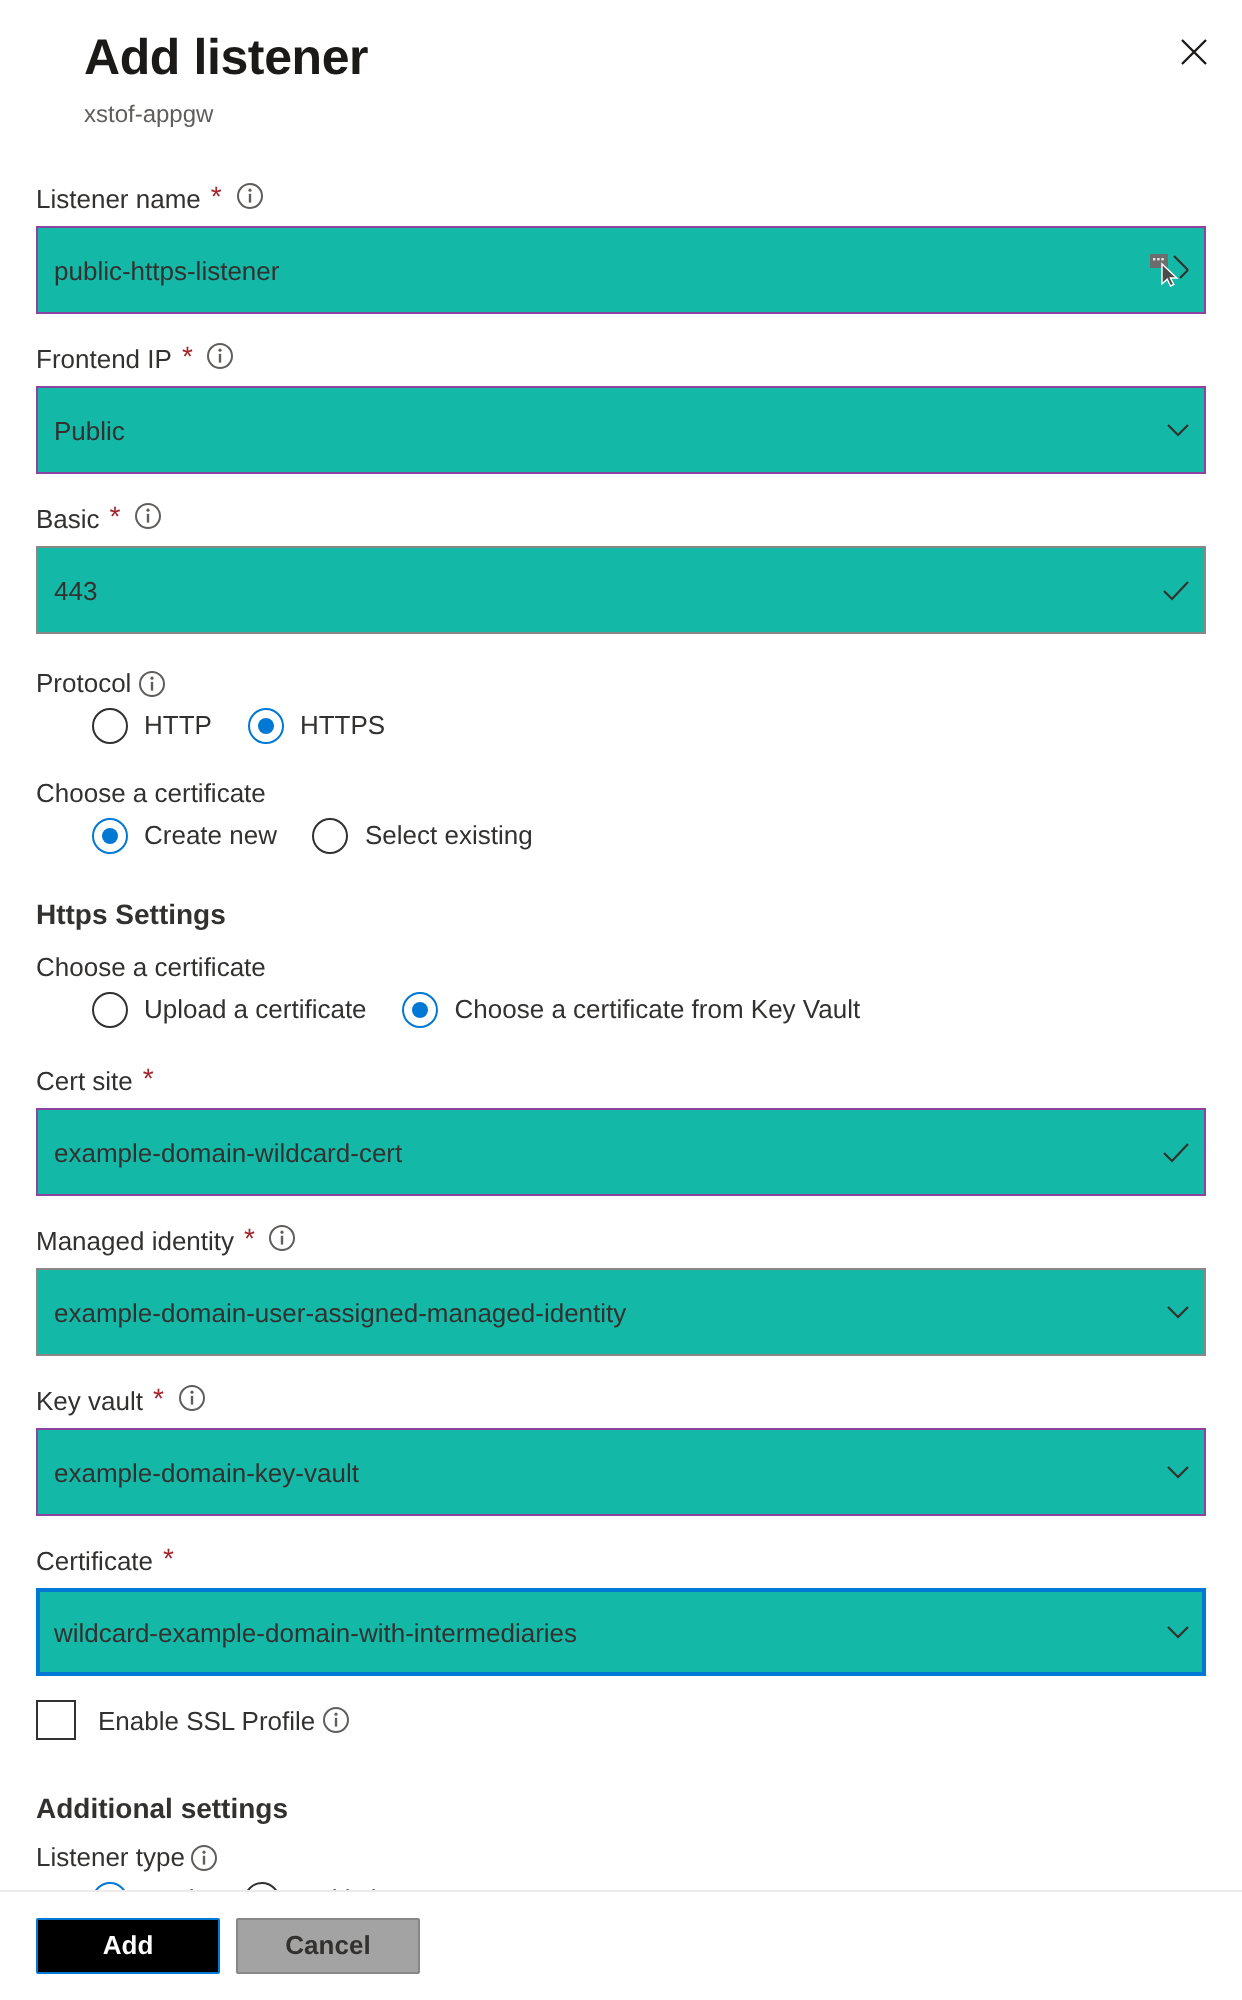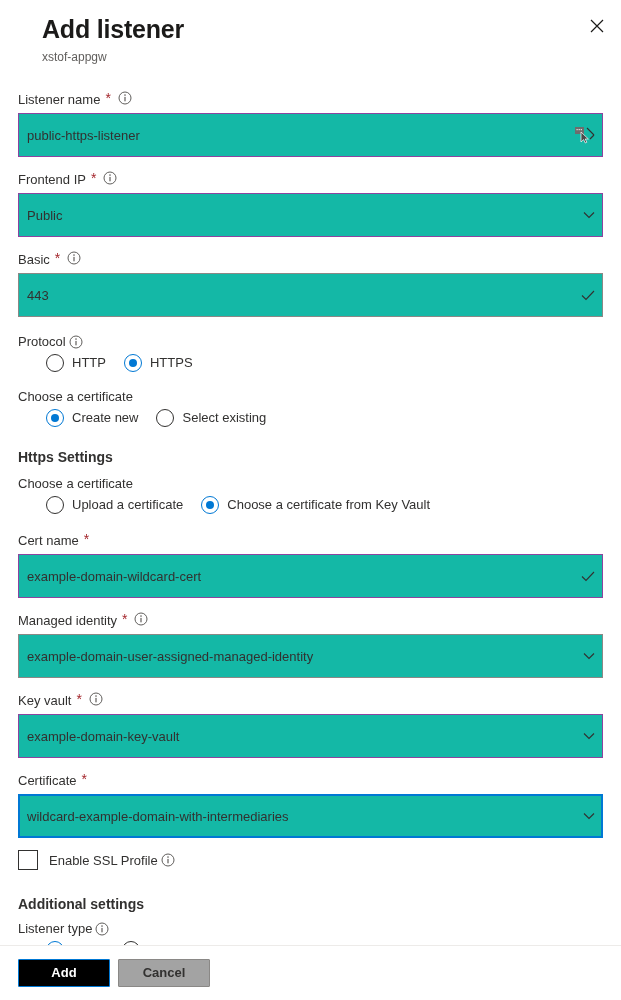--- a/index.html
+++ b/index.html
@@ -256,21 +256,21 @@
         </label>
         <label class="radio-item">
           <span class="radio on"></span>
           <span class="radio-label">Choose a certificate from Key Vault</span>
         </label>
       </div>
     </div>
 
     <div class="field" style="margin-top:18px;">
       <div class="label">
-        <span>Cert name</span>
+        <span>Cert site</span>
         <span class="req">*</span>
       </div>
       <div class="input-wrap violet">
         <input type="text" value="example-domain-wildcard-cert" style="">
         <span class="adorn">
           <svg width="14" height="11" viewBox="0 0 14 11">
               <path d="M1 5.5 L5 9.5 L13 1" stroke="#323130" stroke-width="1.1" fill="none"></path>
             </svg>
         </span>
       </div>

